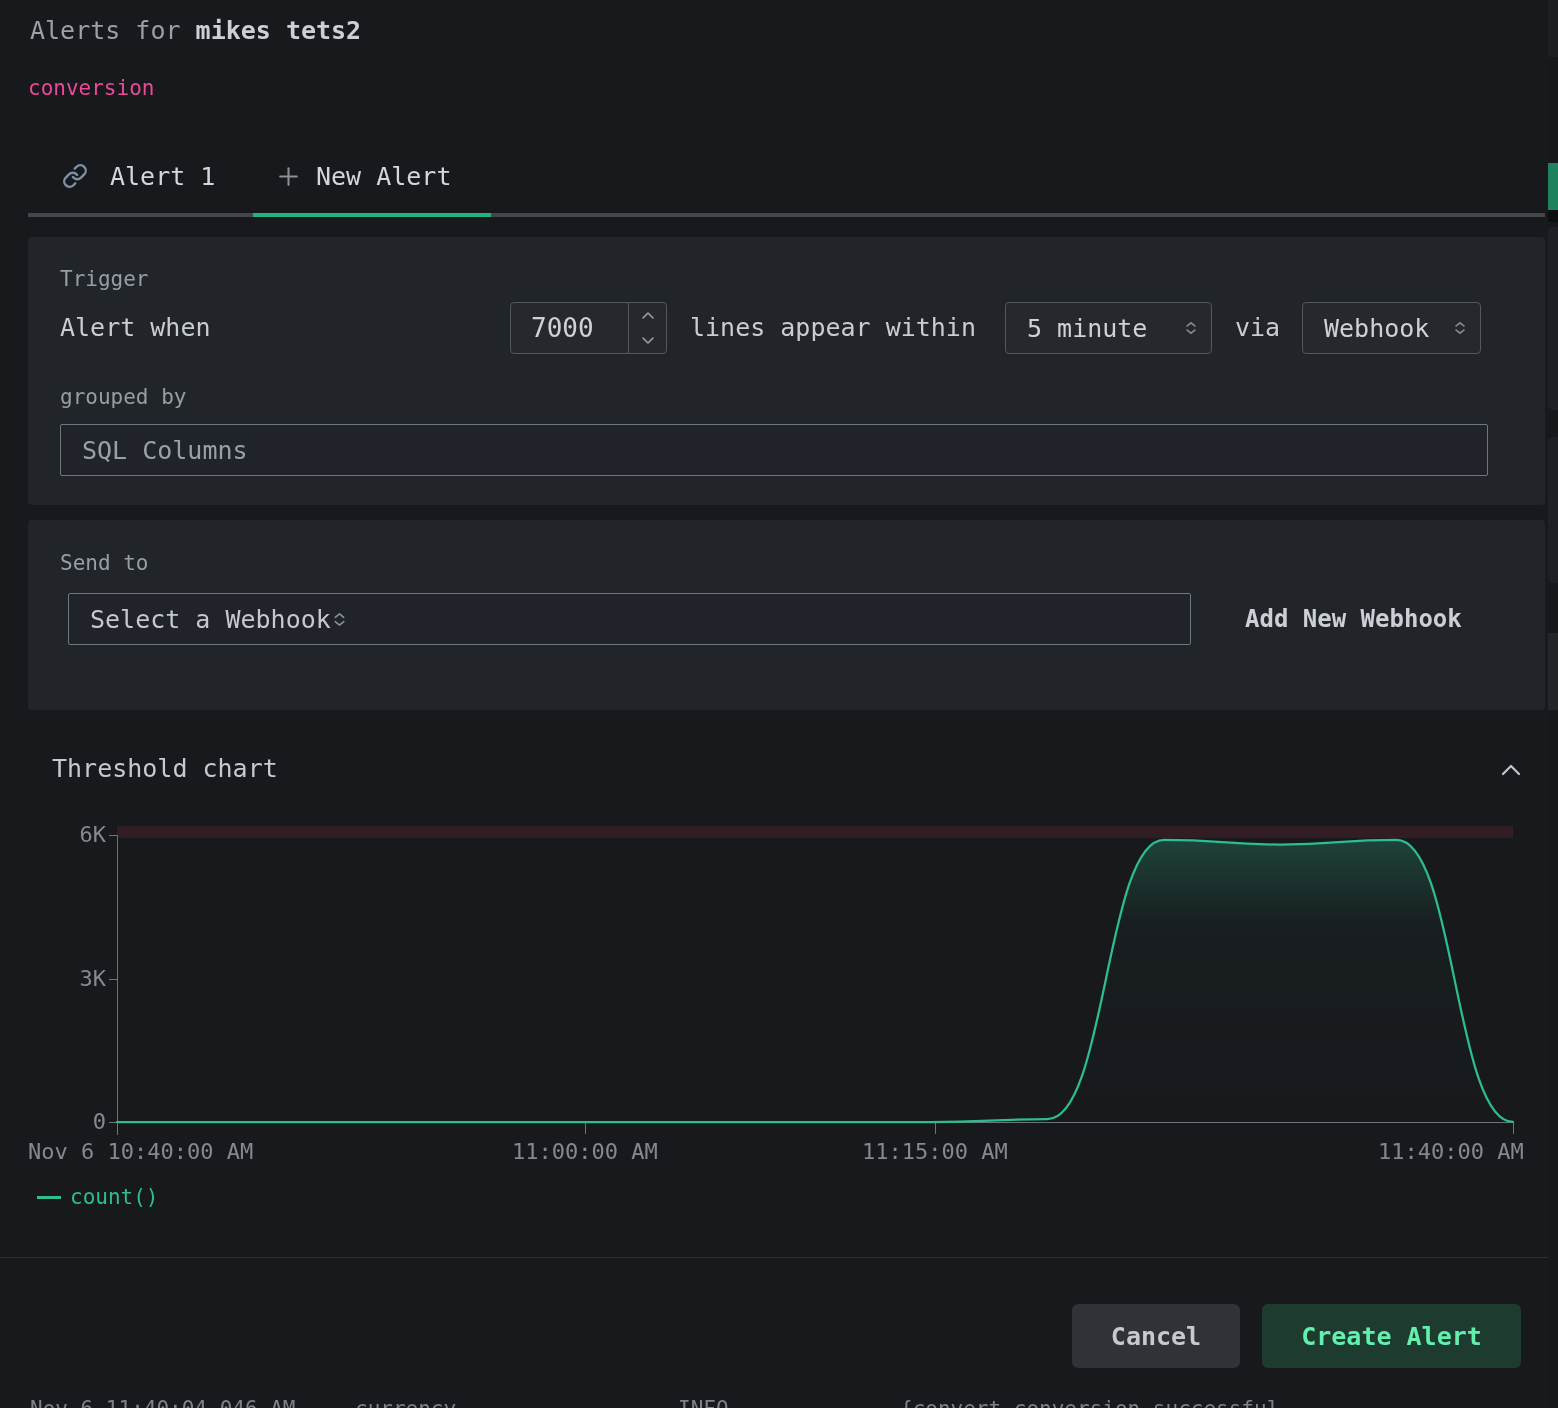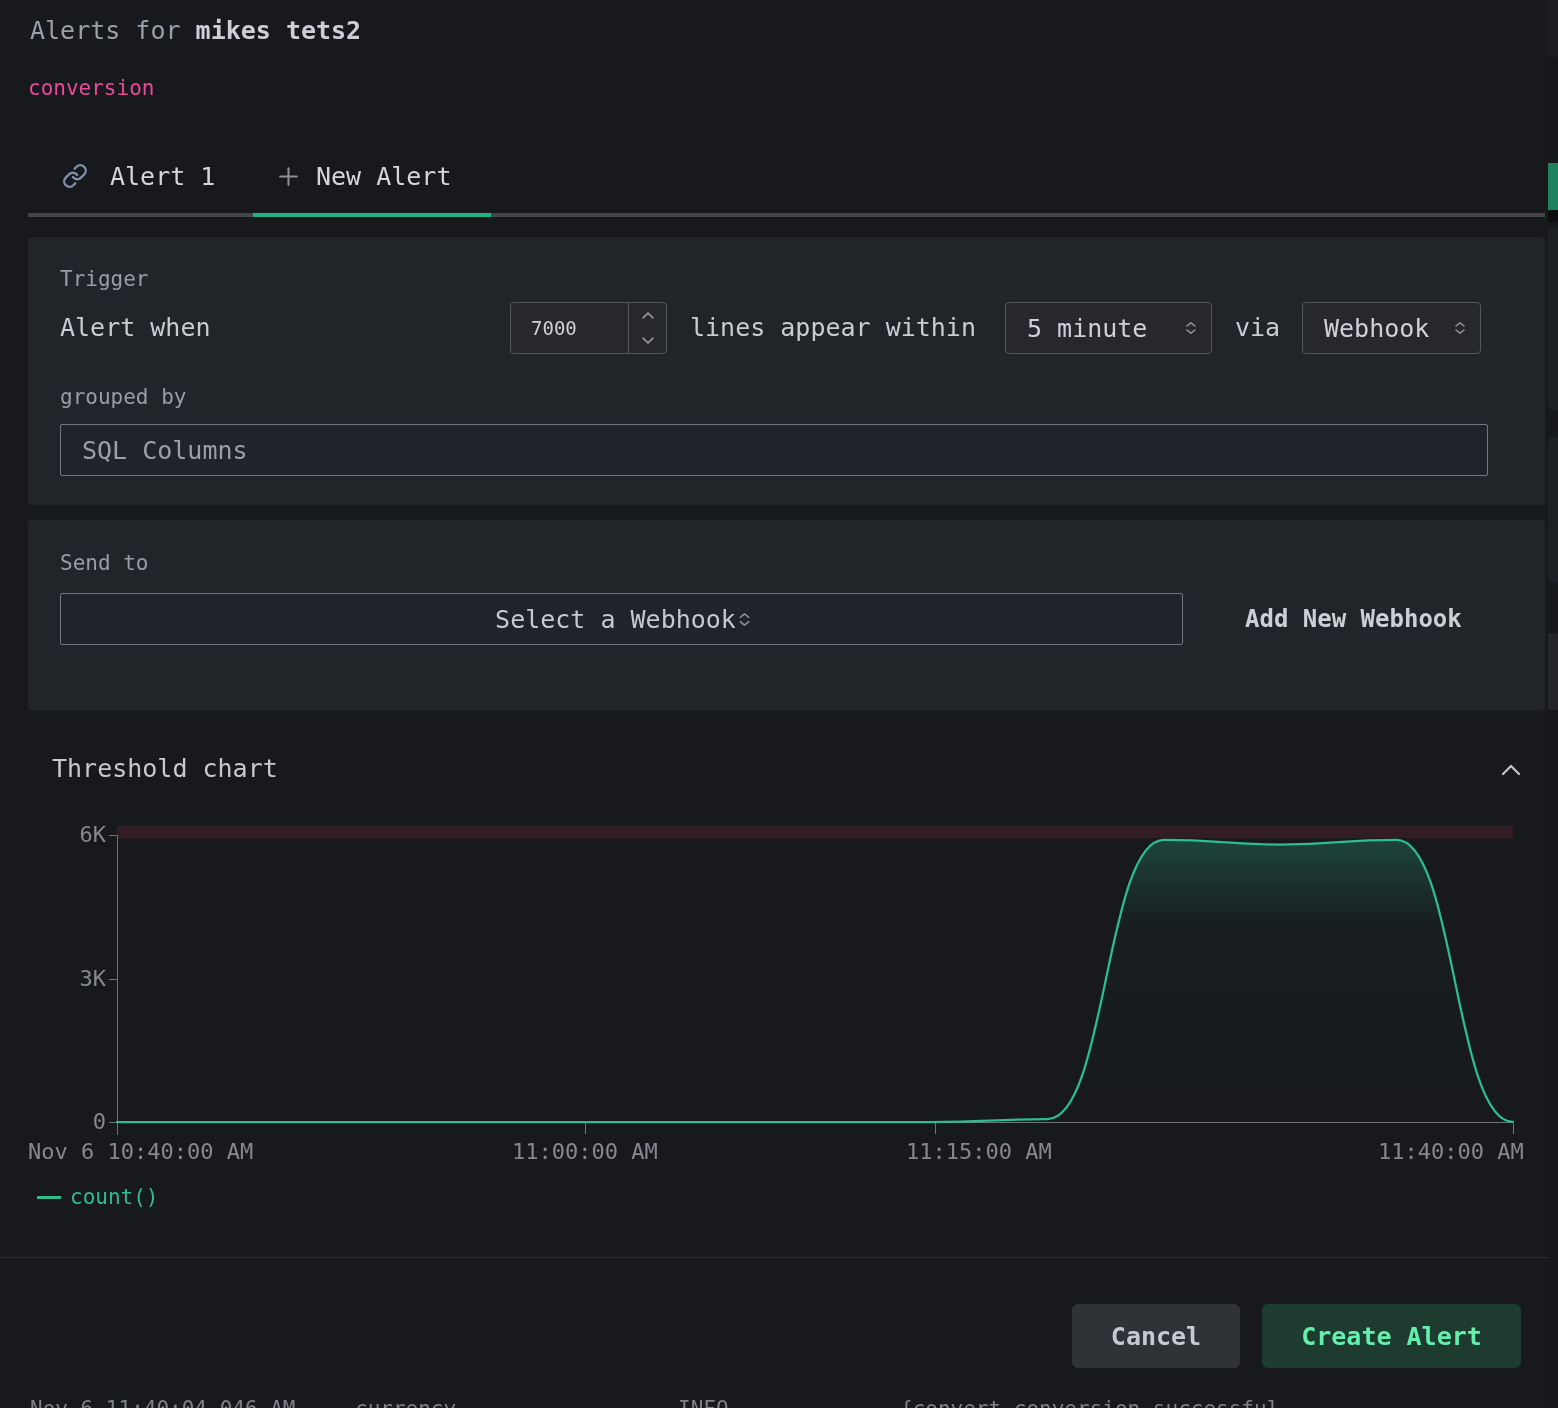--- a/index.html
+++ b/index.html
@@ -46,30 +46,30 @@
   .row-text{font-size:25px;color:var(--txt-main);line-height:52px;height:52px;}
 
   .select{display:flex;align-items:center;justify-content:space-between;height:52px;
     background:var(--ctl-bg);border:1px solid var(--ctl-border);border-radius:4px;
     padding:0 12px 0 21px;cursor:pointer;}
   .select .sel-text{font-size:25px;color:#ced2d8;white-space:pre;}
 
   .numbox{display:flex;align-items:stretch;height:52px;background:var(--ctl-bg);
     border:1px solid var(--ctl-border);border-radius:4px;overflow:hidden;}
   .numbox input{flex:1;min-width:0;background:transparent;border:none;outline:none;
-    color:#ced2d8;font-size:19px;font-family:inherit;padding-left:20px;width:95px;}
+    color:#ced2d8;font-size:26px;font-family:inherit;padding-left:20px;width:95px;}
   .stepper{width:38px;border-left:1px solid var(--ctl-border);display:flex;flex-direction:column;}
   .stepper .step{flex:1;display:flex;align-items:center;justify-content:center;cursor:pointer;}
 
   .wide-input{height:52px;background:#202329;border:1px solid var(--wide-border);
     border-radius:2px;color:#ced2d8;font-size:25px;font-family:inherit;padding:0 21px;outline:none;}
   .wide-input::placeholder{color:#9aa0a8;opacity:1;}
-  .wide-select{display:flex;align-items:center;justify-content:center;height:52px;
+  .wide-select{display:flex;align-items:center;justify-content:flex-start;height:52px;
     background:#202329;border:1px solid var(--wide-border);border-radius:2px;
-    padding:0 16px 0 21px;cursor:pointer;}
+    padding:0 16px 0 21px;cursor:pointer;margin-left:8px;}
   .wide-select .sel-text{font-size:25px;color:#c5c9cf;}
 
   .add-webhook{font-size:24px;font-weight:bold;color:#ccd0d6;line-height:52px;cursor:pointer;}
 
   
   .chart-heading{left:52px;top:754px;font-size:25px;color:#c6cad0;}
   .collapse-btn{left:1492px;top:752px;width:38px;height:38px;display:flex;align-items:center;justify-content:center;cursor:pointer;}
 
   .ylab{width:70px;text-align:right;font-size:22px;color:var(--txt-dim);line-height:26px;left:36px;}
   .ytick{left:109px;width:8px;height:1px;background:var(--axis);}
@@ -235,21 +235,21 @@
         <stop offset="0.3" stop-opacity="0.03" stop-color="#2dbd8e"></stop>
         <stop offset="1" stop-opacity="0" stop-color="#2dbd8e"></stop>
       </linearGradient>
     </defs>
     <path id="chart-area-path" fill="url(#areaGrad)" stroke="none" d="M0,287 C58.166666666666664,287 58.166666666666664,287 116.33333333333333,287 C174.5,287 174.5,287 232.66666666666666,287 C290.8333333333333,287 290.8333333333333,287 349,287 C407.16666666666663,287 407.16666666666663,287 465.3333333333333,287 C523.5,287 523.5,287 581.6666666666667,287 C639.8333333333334,287 639.8333333333334,287 698,287 C756.1666666666667,287 756.1666666666667,287 814.3333333333334,287 C872.5,287 872.5,284.13 930.6666666666666,284.13 C988.8333333333333,284.13 988.8333333333333,4.78333333333336 1047,4.78333333333336 C1105.1666666666667,4.78333333333336 1105.1666666666667,9.566666666666663 1163.3333333333335,9.566666666666663 C1221.5,9.566666666666663 1221.5,4.78333333333336 1279.6666666666665,4.78333333333336 C1337.8333333333333,4.78333333333336 1337.8333333333333,287 1396,287 L1396,287 L0,287 Z"></path>
     <path id="chart-line-path" fill="none" stroke-width="2.25" stroke-linecap="round" stroke-linejoin="round" d="M0,287 C58.166666666666664,287 58.166666666666664,287 116.33333333333333,287 C174.5,287 174.5,287 232.66666666666666,287 C290.8333333333333,287 290.8333333333333,287 349,287 C407.16666666666663,287 407.16666666666663,287 465.3333333333333,287 C523.5,287 523.5,287 581.6666666666667,287 C639.8333333333334,287 639.8333333333334,287 698,287 C756.1666666666667,287 756.1666666666667,287 814.3333333333334,287 C872.5,287 872.5,284.13 930.6666666666666,284.13 C988.8333333333333,284.13 988.8333333333333,4.78333333333336 1047,4.78333333333336 C1105.1666666666667,4.78333333333336 1105.1666666666667,9.566666666666663 1163.3333333333335,9.566666666666663 C1221.5,9.566666666666663 1221.5,4.78333333333336 1279.6666666666665,4.78333333333336 C1337.8333333333333,4.78333333333336 1337.8333333333333,287 1396,287" stroke="#2dbd8e"></path>
   </svg>
 
   <div class="abs xlab" style="left:28px;">Nov 6 10:40:00 AM</div>
   <div class="abs xlab" style="left:512px;">11:00:00 AM</div>
-  <div class="abs xlab" style="left:862px;margin-left:44px;">11:15:00 AM</div>
+  <div class="abs xlab" style="left:862px;">11:15:00 AM</div>
   <div class="abs xlab" style="left:1378px;">11:40:00 AM</div>
 
   <div class="abs legend">
     <span class="legend-dash"></span>
     <span class="legend-text">count()</span>
   </div>
 
   <div class="abs footer-divider"></div>
   <div class="abs btn btn-cancel">Cancel</div>
   <div class="abs btn btn-create">Create Alert</div>

